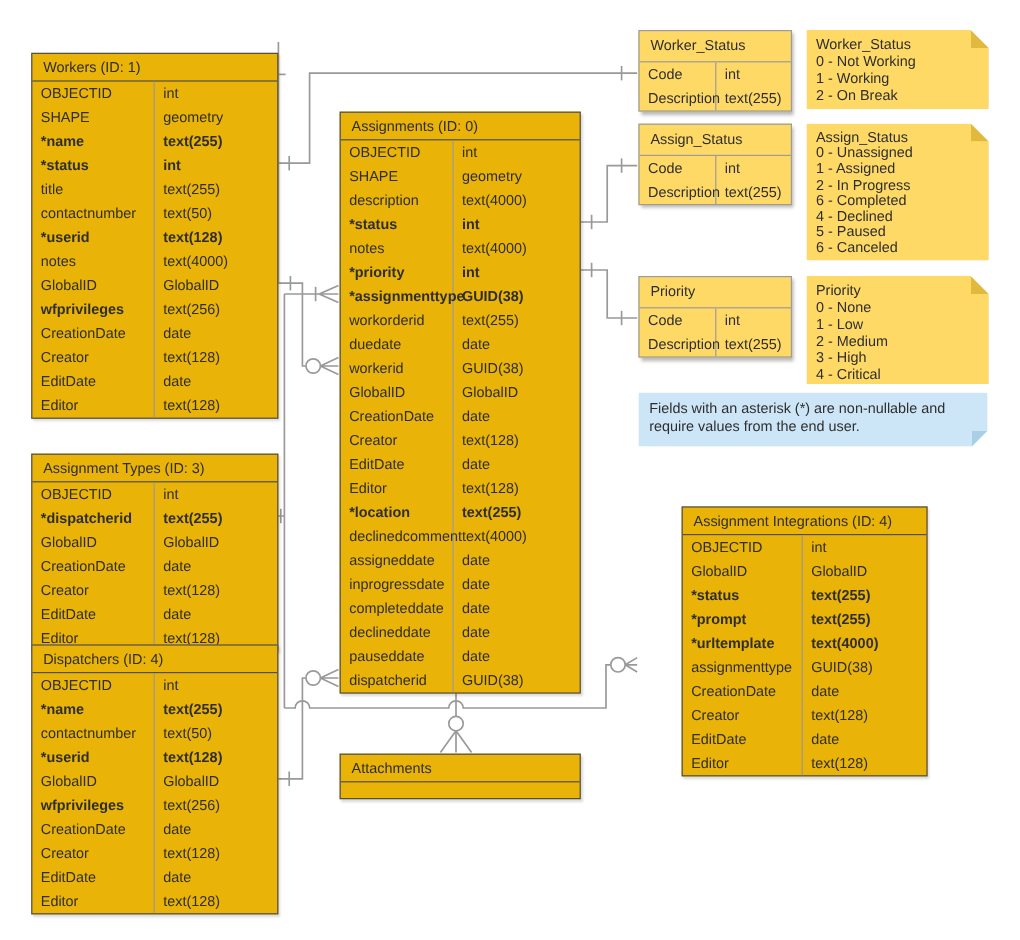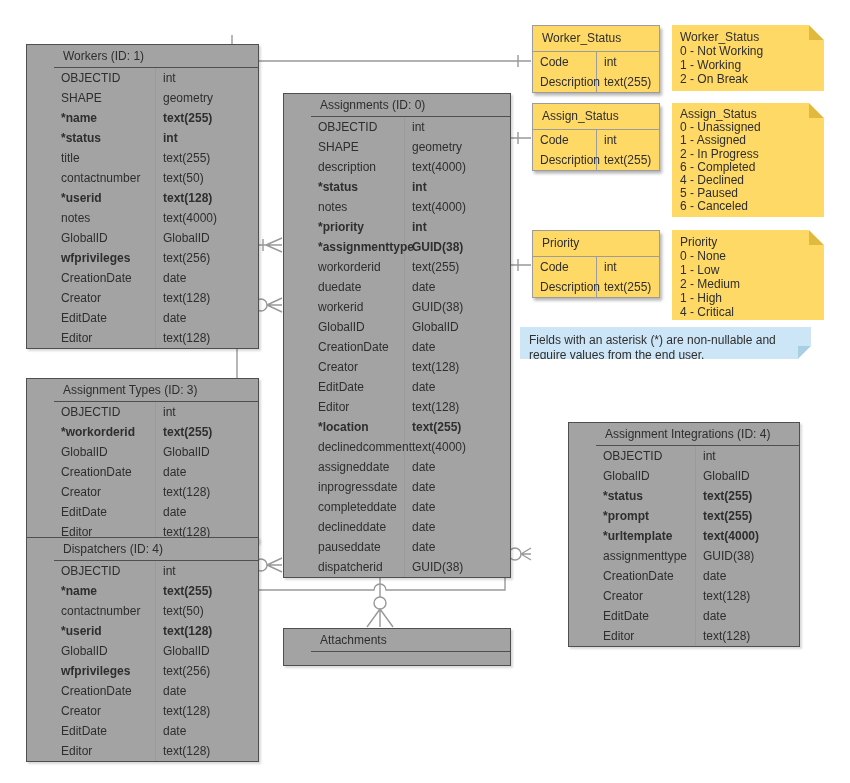--- a/index.html
+++ b/index.html
@@ -1,23 +1,23 @@
 <!DOCTYPE html>
 <html><head>
 <meta charset="utf-8">
 <style>
   html,body{margin:0;padding:0;background:#ffffff;}
   .canvas{position:relative;width:850px;height:783px;background:#fff;
           font-family:"Liberation Sans","DejaVu Sans",sans-serif;overflow:hidden;}
   svg.wires{position:absolute;left:0;top:0;z-index:0;}
 
   
-  .erd-table{position:absolute;background:#a3a3a3;border:1.6px solid #4f4f4f;
+  .erd-table{position:absolute;background:#eab308;border:1.6px solid #4f4f4f;
              box-shadow:1.5px 2px 2px rgba(0,0,0,.15);z-index:2;
-             font-size:12px;color:#2e2e2e;padding-left:27px;}
+             font-size:12px;color:#2e2e2e;}
   .erd-header{height:22px;line-height:22px;padding-left:9px;
               border-bottom:1.6px solid #4f4f4f;white-space:nowrap;}
   .erd-row{display:flex;height:20px;line-height:20px;white-space:nowrap;}
   .erd-row .c1{padding-left:7px;border-right:1px solid #9a9a9a;box-sizing:border-box;}
   .erd-row .c2{padding-left:7px;flex:1;}
   .w-c1 .erd-row .c1{width:102px;}
   .a-c1 .erd-row .c1{width:94px;}
   .i-c1 .erd-row .c1{width:100px;}
   .erd-row.b1 .c1,.erd-row.b1 .c2{font-weight:bold;}
   .erd-row.b2 .c1{font-weight:bold;}
@@ -158,21 +158,21 @@
   </div>
 
   <div class="erd-table w-c1" style="left:26px;top:358px;width:204px;margin-top:20px;">
     <div class="erd-header">Assignment Types (ID: 3)</div>
     <div>
         <div class="erd-row">
           <span class="c1">OBJECTID</span>
           <span class="c2">int</span>
         </div>
         <div class="erd-row b1">
-          <span class="c1">*workorderid</span>
+          <span class="c1">*dispatcherid</span>
           <span class="c2">text(255)</span>
         </div>
         <div class="erd-row">
           <span class="c1">GlobalID</span>
           <span class="c2">GlobalID</span>
         </div>
         <div class="erd-row">
           <span class="c1">CreationDate</span>
           <span class="c2">date</span>
         </div>
@@ -452,23 +452,23 @@
       </div>
   </div>
 
   <div class="note" style="left:672px;top:230px;width:152px;height:90px;line-height:14px;">
     <div class="fold"></div>
     <div>
         <div class="note-line">Priority</div>
         <div class="note-line">0 - None</div>
         <div class="note-line">1 - Low</div>
         <div class="note-line">2 - Medium</div>
-        <div class="note-line">1 - High</div>
+        <div class="note-line">3 - High</div>
         <div class="note-line">4 - Critical</div>
       </div>
   </div>
 
-  <div class="blue-note" style="left:520px;top:327px;width:291px;height:32px;">
+  <div class="blue-note" style="left:532px;top:327px;width:291px;height:45px;">
     <div class="fold"></div>
     <div>Fields with an asterisk (*) are non-nullable and require values from the end user.</div>
   </div>
 
 </div>
 
 </body></html>

